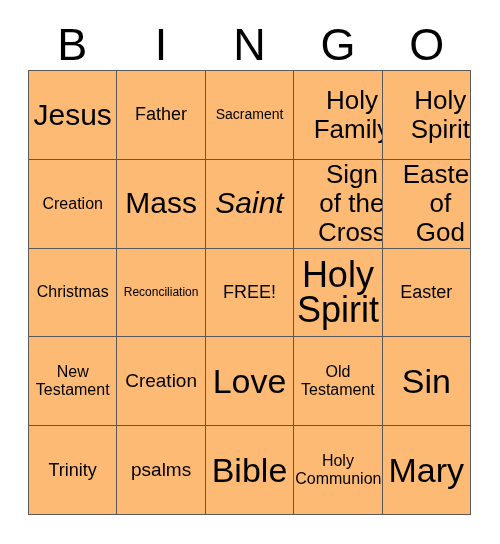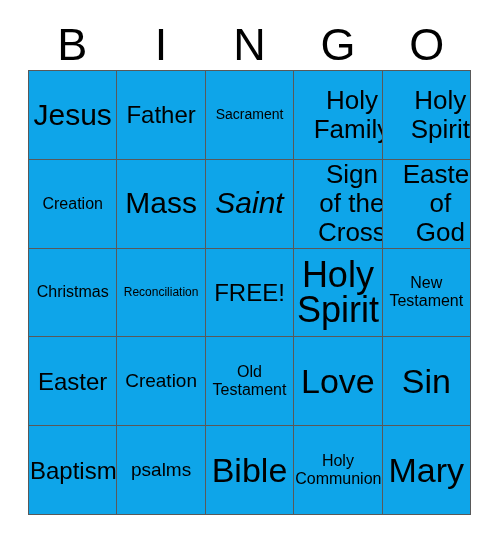--- a/index.html
+++ b/index.html
@@ -59,42 +59,42 @@
   }
 
   .bingo-cell {
     border-right: 1px solid #595959;
     border-bottom: 1px solid #595959;
     box-sizing: border-box;
     display: flex;
     align-items: center;
     justify-content: center;
     overflow: hidden;
-    background: #0ea5e9;
+    background: #fdba74;
     padding: 0 1px;
   }
 
   .cell-text {
     display: block;
     width: 100%;
     text-align: center;
     line-height: 1.04;
     color: #000000;
     white-space: normal;
     word-break: normal;
     hyphens: none;
   }
 
   
   .fs-xxs { font-size: 12px;  line-height: 1.1; }
   .fs-xs  { font-size: 14px;  line-height: 1.1; }
   .fs-s   { font-size: 16px;  line-height: 1.15; }
   .fs-m   { font-size: 19px;  line-height: 1.1; }
   .fs-ml  { font-size: 26px;  line-height: 1.12; padding-left: 28px; }
-  .fs-l   { font-size: 24px;  line-height: 1.05; }
+  .fs-l   { font-size: 18px;  line-height: 1.05; }
   .fs-xl  { font-size: 30px;  line-height: 1.02; }
   .fs-xxl { font-size: 34px;  line-height: 1.0; }
   .fs-3xl { font-size: 36px;  line-height: 0.98; }
 </style>
 </head>
 <body style="background: rgb(255, 255, 255); color: rgb(0, 0, 0);">
 
 <div id="card">
 
   <div id="header-row">
@@ -145,41 +145,41 @@
     <div class="bingo-cell" style="border-right-color: rgb(89, 89, 89); border-bottom-color: rgb(89, 89, 89);">
       <span class="cell-text fs-xxs">Reconciliation</span>
     </div>
     <div class="bingo-cell" style="border-right-color: rgb(89, 89, 89); border-bottom-color: rgb(89, 89, 89);">
       <span class="cell-text fs-l">FREE!</span>
     </div>
     <div class="bingo-cell" style="border-right-color: rgb(89, 89, 89); border-bottom-color: rgb(89, 89, 89);">
       <span class="cell-text fs-3xl">Holy Spirit</span>
     </div>
     <div class="bingo-cell" style="border-right-color: rgb(89, 89, 89); border-bottom-color: rgb(89, 89, 89);">
-      <span class="cell-text fs-s">New Testament</span>
+      <span class="cell-text fs-l">Easter</span>
     </div>
 
     <div class="bingo-cell" style="border-right-color: rgb(89, 89, 89); border-bottom-color: rgb(89, 89, 89);">
-      <span class="cell-text fs-l">Easter</span>
+      <span class="cell-text fs-s">New Testament</span>
     </div>
     <div class="bingo-cell" style="border-right-color: rgb(89, 89, 89); border-bottom-color: rgb(89, 89, 89);">
       <span class="cell-text fs-m">Creation</span>
     </div>
     <div class="bingo-cell" style="border-right-color: rgb(89, 89, 89); border-bottom-color: rgb(89, 89, 89);">
-      <span class="cell-text fs-s">Old Testament</span>
+      <span class="cell-text fs-xxl">Love</span>
     </div>
     <div class="bingo-cell" style="border-right-color: rgb(89, 89, 89); border-bottom-color: rgb(89, 89, 89);">
-      <span class="cell-text fs-xxl">Love</span>
+      <span class="cell-text fs-s">Old Testament</span>
     </div>
     <div class="bingo-cell" style="border-right-color: rgb(89, 89, 89); border-bottom-color: rgb(89, 89, 89);">
       <span class="cell-text fs-xxl">Sin</span>
     </div>
 
     <div class="bingo-cell" style="border-right-color: rgb(89, 89, 89); border-bottom-color: rgb(89, 89, 89);">
-      <span class="cell-text fs-l">Baptism</span>
+      <span class="cell-text fs-l">Trinity</span>
     </div>
     <div class="bingo-cell" style="border-right-color: rgb(89, 89, 89); border-bottom-color: rgb(89, 89, 89); justify-content: flex-end;">
       <span class="cell-text fs-m">psalms</span>
     </div>
     <div class="bingo-cell" style="border-right-color: rgb(89, 89, 89); border-bottom-color: rgb(89, 89, 89);">
       <span class="cell-text fs-xxl">Bible</span>
     </div>
     <div class="bingo-cell" style="border-right-color: rgb(89, 89, 89); border-bottom-color: rgb(89, 89, 89);">
       <span class="cell-text fs-s">Holy Communion</span>
     </div>

